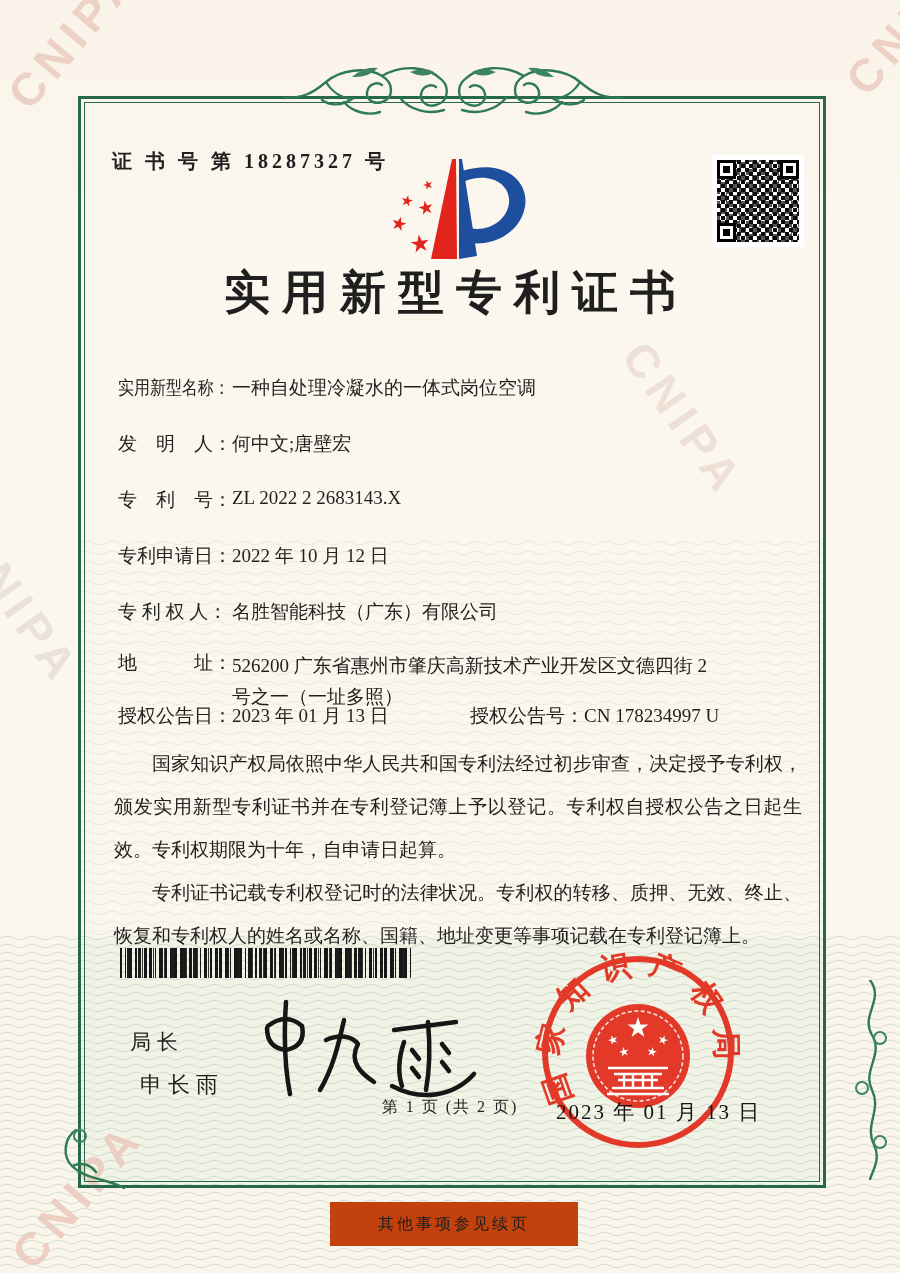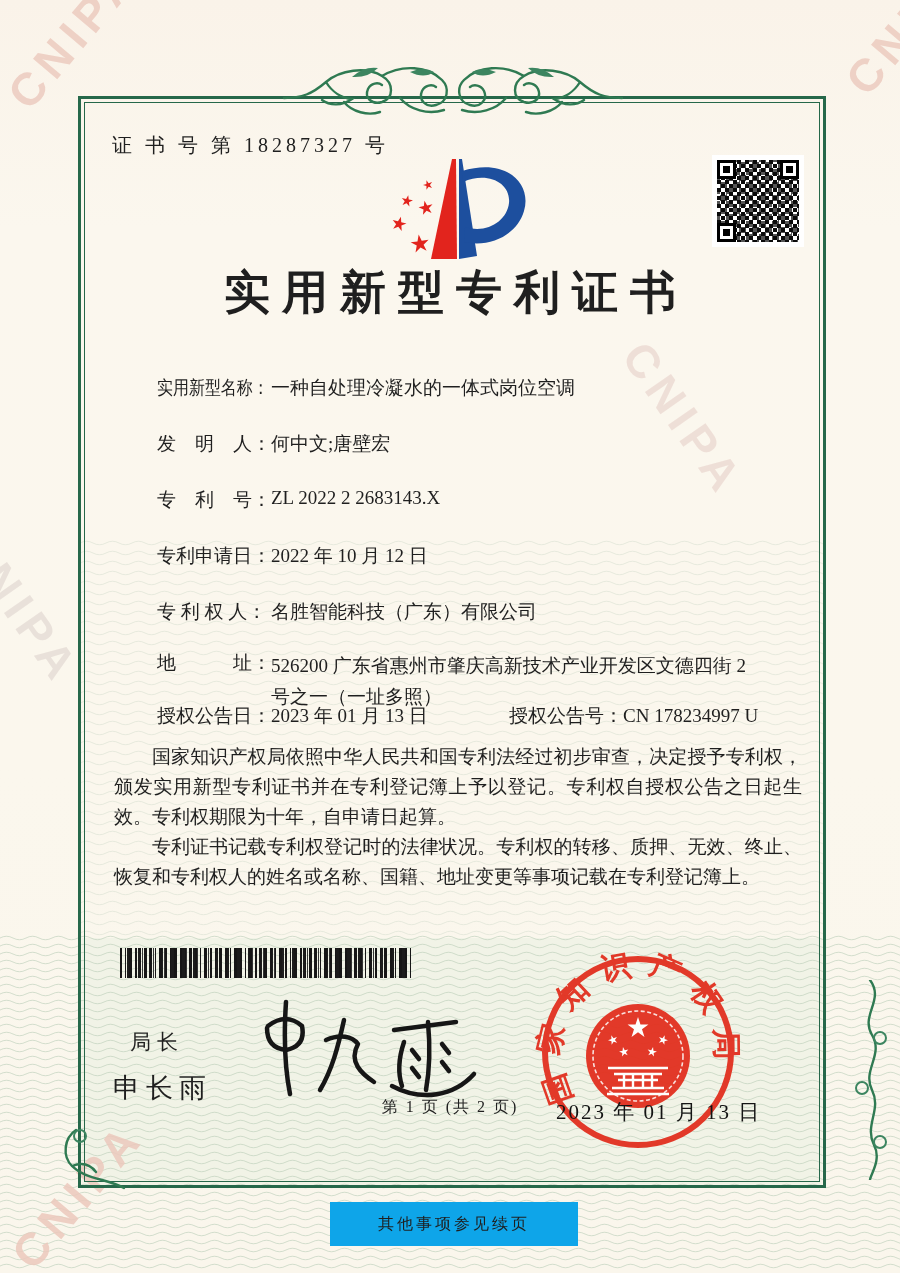--- a/index.html
+++ b/index.html
@@ -10,63 +10,63 @@
   
   .wm{position:absolute;font-family:"Liberation Sans","DejaVu Sans",sans-serif;
       font-weight:bold;font-size:46px;letter-spacing:7px;color:#ecc9bd;z-index:2;
       pointer-events:none;white-space:nowrap;}
   
   .frame{position:absolute;left:78px;top:96px;width:748px;height:1092px;
          border:3px solid #26684a;z-index:3;box-sizing:border-box;}
   .frame-inner{position:absolute;inset:3px;border:1px solid #26684a;}
   .band{position:absolute;left:82px;top:938px;width:740px;height:248px;background:#edf1e4;opacity:.75;z-index:1;}
   
-  .cert-no{position:absolute;left:112px;top:132px;font-size:20px;letter-spacing:4px;z-index:5;}
+  .cert-no{position:absolute;left:112px;top:148px;font-size:20px;letter-spacing:4px;z-index:5;font-weight:bold;}
   .title{position:absolute;left:0;right:0;top:262px;text-align:center;font-size:46px;
          font-weight:bold;letter-spacing:12px;z-index:5;padding-left:12px;}
   
   .qr{position:absolute;left:712px;top:155px;width:92px;height:92px;background:#fff;z-index:5;}
   .qr-noise{position:absolute;inset:5px;
       background:repeating-conic-gradient(#0a0a0a 0 25%,rgba(255,255,255,0) 0 50%);
       background-size:8px 8px;}
   .qr-noise2{position:absolute;inset:5px;opacity:.7;
       background:repeating-conic-gradient(#0a0a0a 0 25%,rgba(255,255,255,0) 0 50%);
       background-size:13px 13px;background-position:3px 2px;}
   .finder{position:absolute;width:19px;height:19px;border:3px solid #000;background:#fff;box-sizing:border-box;}
   .finder::after{content:'';position:absolute;inset:3px;background:#000;}
   
-  .row{position:absolute;left:118px;font-size:19px;z-index:5;white-space:nowrap;margin-left:39px;}
+  .row{position:absolute;left:118px;font-size:19px;z-index:5;white-space:nowrap;}
   .label{display:inline-block;width:114px;white-space:nowrap;vertical-align:top;}
   .label.tight{transform:scaleX(.84);transform-origin:0 50%;}
   .value{display:inline-block;vertical-align:top;}
   .value.addr{white-space:normal;width:560px;line-height:31px;}
   .grant2{position:absolute;left:352px;top:0;white-space:nowrap;}
   
   .paras{position:absolute;left:114px;top:742px;width:688px;font-size:19px;
-         line-height:30px;text-align:justify;z-index:5;}
+         line-height:43px;text-align:justify;z-index:5;}
   .paras p{margin:0;text-indent:2em;}
   
   .barcode{position:absolute;left:120px;top:948px;width:292px;height:30px;z-index:5;
       background-image:
         repeating-linear-gradient(90deg,#161616 0 2px,rgba(0,0,0,0) 2px 5px,#161616 5px 6px,rgba(0,0,0,0) 6px 9px,#161616 9px 12px,rgba(0,0,0,0) 12px 15px),
         repeating-linear-gradient(90deg,#333 0 1px,rgba(0,0,0,0) 1px 7px,#1c1c1c 7px 10px,rgba(0,0,0,0) 10px 11px);}
   
   .director-title{position:absolute;left:130px;top:1028px;font-size:21px;letter-spacing:6px;
       font-family:"Liberation Sans","DejaVu Sans",sans-serif;z-index:5;}
-  .director-name{position:absolute;left:113px;top:1070px;font-size:27px;letter-spacing:6px;
+  .director-name{position:absolute;left:140px;top:1070px;font-size:22px;letter-spacing:6px;
       font-family:Liberation Serif, serif;z-index:5;}
   .sig{position:absolute;left:252px;top:992px;z-index:6;}
   
   .seal{position:absolute;left:528px;top:942px;z-index:5;opacity:.95;}
   .seal-date{position:absolute;left:556px;top:1098px;font-size:21px;letter-spacing:2px;
       color:#141414;z-index:7;white-space:nowrap;}
   
   .page-info{position:absolute;left:0;right:0;top:1097px;text-align:center;font-size:16px;
       letter-spacing:2px;z-index:5;}
-  .note-band{position:absolute;left:330px;top:1202px;width:248px;height:44px;background:#0ea5e9;z-index:5;}
+  .note-band{position:absolute;left:330px;top:1202px;width:248px;height:44px;background:#c2410c;z-index:5;}
   .note-text{display:block;text-align:center;line-height:44px;font-size:16px;letter-spacing:3px;}
   .orn{z-index:4;}
   .flip{transform:scaleX(-1);}
 </style>
 </head>
 <body>
 
 <svg width="0" height="0" style="position:absolute" aria-hidden="true">
   <defs>
     <path id="star5" d="M0 -1 L0.2245 -0.309 L0.951 -0.309 L0.3633 0.118 L0.5878 0.809 L0 0.382 L-0.5878 0.809 L-0.3633 0.118 L-0.951 -0.309 L-0.2245 -0.309 Z"></path>

